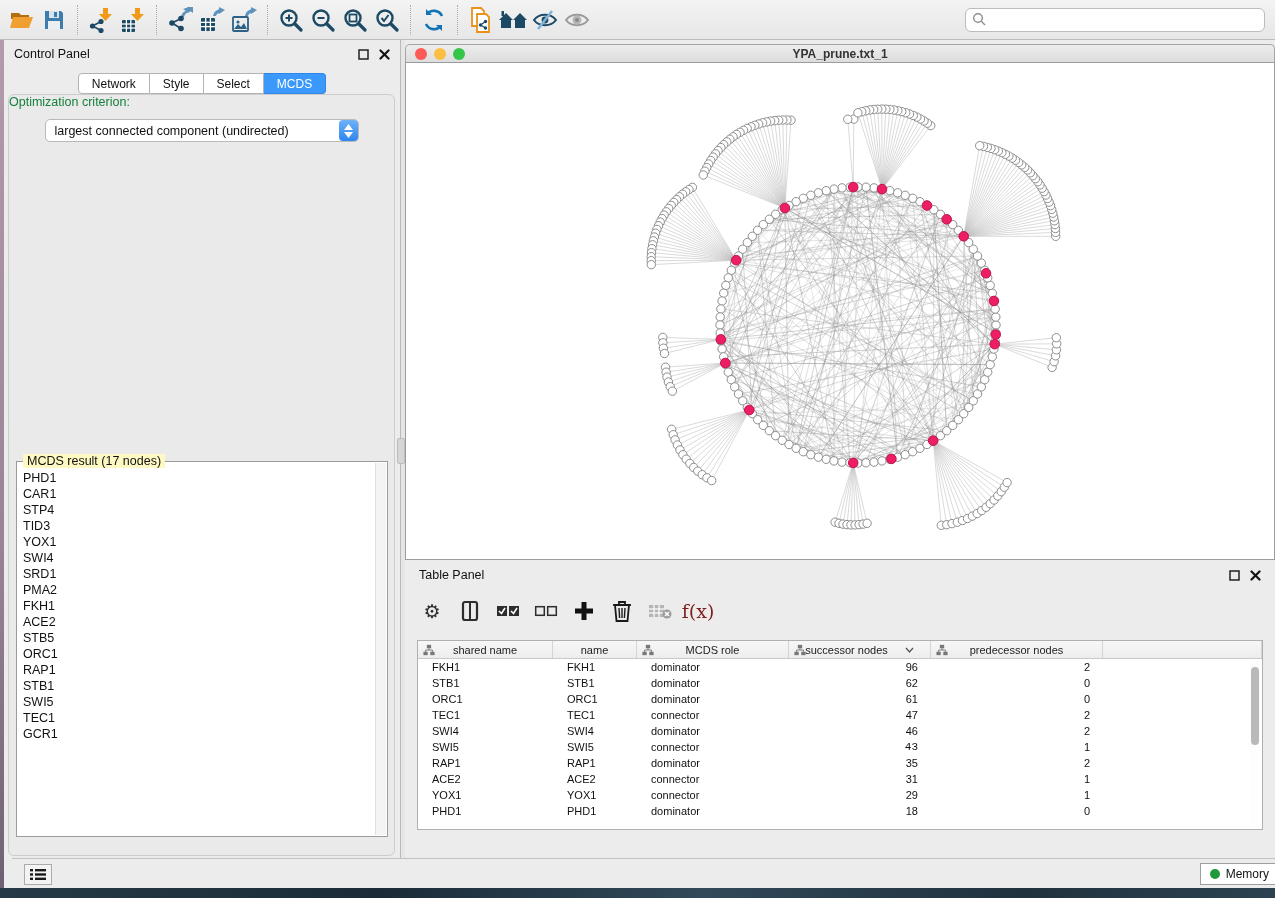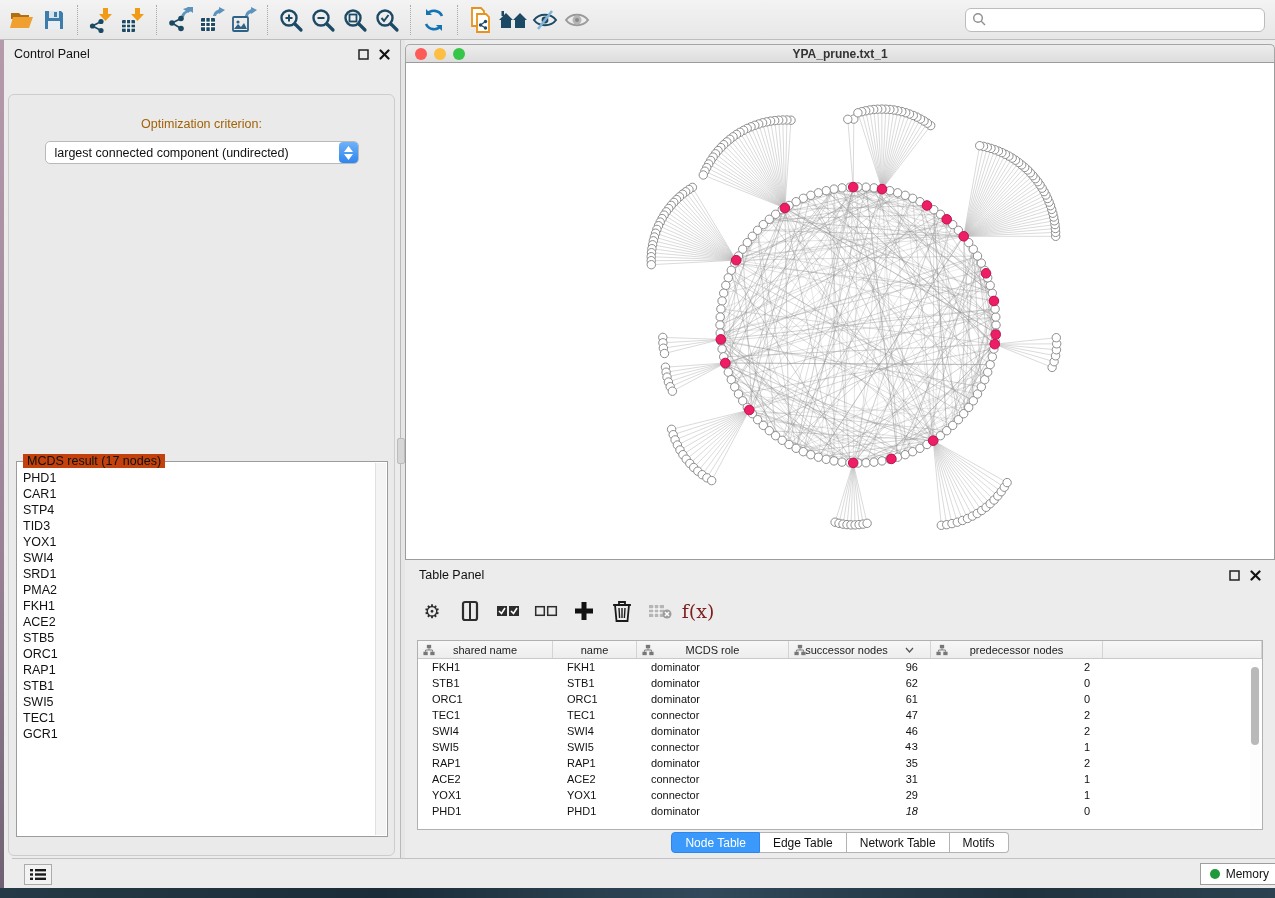--- a/index.html
+++ b/index.html
@@ -35,35 +35,35 @@
 
   .cp-tabs { position:absolute; left:0; right:0; top:33px; display:flex; justify-content:center; z-index:2; }
   .tab { height:21px; display:flex; align-items:center; padding:0 13px; background:#fff;
     border:1px solid #b3b3b3; border-left-width:0; font-size:12px; color:#111; cursor:pointer; }
   .tab:first-child { border-left-width:1px; border-radius:4px 0 0 4px; }
   .tab:last-child { border-radius:0 4px 4px 0; }
   .tab.active { background:#3b99fc; border-color:#2f86e8; color:#fff; }
 
   .cp-body { position:absolute; left:4px; top:54px; width:387px; height:762px;
     background:#eaeaea; border:1px solid #cdcdcd; border-radius:6px; }
-  .criterion-label { margin-top:22px; text-align:center; font-size:12.5px; color:#a16207; }
+  .criterion-label { font-size:12.5px; color:#15803d; }
   .dropdown { position:relative; margin:10px auto 0; width:314px; height:23px; background:#fff;
     border:1px solid #b9b9b9; border-radius:5px; display:flex; align-items:center; cursor:pointer; }
   .dropdown .dd-value { flex:1; font-size:12.5px; color:#111; padding-left:9px; white-space:nowrap; overflow:hidden; }
   .dd-stepper { width:19px; height:21px; margin-right:0px; border-radius:4px;
     background:linear-gradient(#6eb1f8,#2f86ef); display:flex; flex-direction:column;
     align-items:center; justify-content:center; gap:2px; }
   .btn-row { margin-top:13px; display:flex; justify-content:center; gap:13px; }
   .push-btn { height:22px; padding:0 13px; font-size:12.5px; color:#111;
     background:linear-gradient(#ffffff,#f1f1f1); border:1px solid #a9a9a9; border-radius:4px; cursor:pointer; }
   .push-btn.focused { box-shadow:0 0 0 3px rgba(108,168,243,.75); border-color:#7aa9e0; }
 
   .mcds-fieldset { position:absolute; left:7px; top:366px; width:372px; bottom:18px;
     border:1px solid #9c9c9c; background:#fff; }
-  .mcds-legend { position:absolute; top:-8px; left:6px; background:#c2410c; padding:0 4px;
+  .mcds-legend { position:absolute; top:-8px; left:6px; background:#fef9c3; padding:0 4px;
     font-size:12.5px; color:#111; }
   .mcds-list { position:absolute; left:1px; top:8px; right:12px; bottom:1px; overflow:hidden; }
   .mcds-item { font-size:12.5px; color:#111; line-height:16px; padding-left:5px; cursor:default; }
   .mcds-scroll { position:absolute; top:1px; right:1px; bottom:1px; width:11px;
     background:#f4f4f4; border-left:1px solid #e0e0e0; }
 
   
   .splitter { position:absolute; left:400px; top:40px; width:5px; height:818px; background:#e6e6e6;
     border-left:1px solid #b9b9b9; cursor:col-resize; }
   .splitter-handle { position:absolute; left:-4px; top:398px; width:8px; height:26px;
@@ -304,20 +304,26 @@
             <rect x="1" y="1" width="9" height="9" fill="none" stroke="#222" stroke-width="1.5"></rect>
           </svg>
         <svg width="11" height="11" viewBox="0 0 11 11">
             <g stroke="#111" stroke-width="2.2" stroke-linecap="round">
               <line x1="1.5" y1="1.5" x2="9.5" y2="9.5"></line>
               <line x1="9.5" y1="1.5" x2="1.5" y2="9.5"></line>
             </g>
           </svg>
       </span>
     </div>
+    <div class="cp-tabs">
+        <div class="tab">Network</div>
+        <div class="tab">Style</div>
+        <div class="tab">Select</div>
+        <div class="tab active">MCDS</div>
+      </div>
     <div class="cp-body">
       <div class="criterion-label">Optimization criterion:</div>
       <div class="dropdown">
         <span class="dd-value">largest connected component (undirected)</span>
         <span class="dd-stepper">
           <svg width="9" height="6" viewBox="0 0 9 6">
               <path d="M4.5 0L9 6H0z" fill="#fff"></path>
             </svg>
           <svg width="9" height="6" viewBox="0 0 9 6">
               <path d="M4.5 6L0 0h9z" fill="#fff"></path>
@@ -1343,36 +1349,30 @@
               <div class="td l" style="width: 84px;">YOX1</div>
               <div class="td l" style="width: 152px;">connector</div>
               <div class="td r" style="width: 142px; padding-right: 13px;">29</div>
               <div class="td r" style="width: 172px; padding-right: 13px;">1</div>
               <div class="td l" style="width: 159px;"></div>
             </div>
             <div class="tr">
               <div class="td l" style="width: 135px;">PHD1</div>
               <div class="td l" style="width: 84px;">PHD1</div>
               <div class="td l" style="width: 152px;">dominator</div>
-              <div class="td r" style="width: 142px; padding-right: 13px; font-style: italic;">18</div>
+              <div class="td r" style="width: 142px; padding-right: 13px;">18</div>
               <div class="td r" style="width: 172px; padding-right: 13px;">0</div>
               <div class="td l" style="width: 159px;"></div>
             </div>
           </div>
         <div class="tp-scroll">
           <div class="tp-thumb"></div>
         </div>
       </div>
 
-      <div class="tp-tabs">
-          <div class="tab active">Node Table</div>
-          <div class="tab">Edge Table</div>
-          <div class="tab">Network Table</div>
-          <div class="tab">Motifs</div>
-        </div>
     </div>
   </div>
 
   <div class="status-bar">
     <button class="status-left-btn">
       <svg width="16" height="13" viewBox="0 0 16 13">
           <g fill="#1a1a1a">
             <rect x="0" y="1" width="3" height="2.4"></rect>
             <rect x="5" y="1" width="11" height="2.4"></rect>
             <rect x="0" y="5.3" width="3" height="2.4"></rect>

